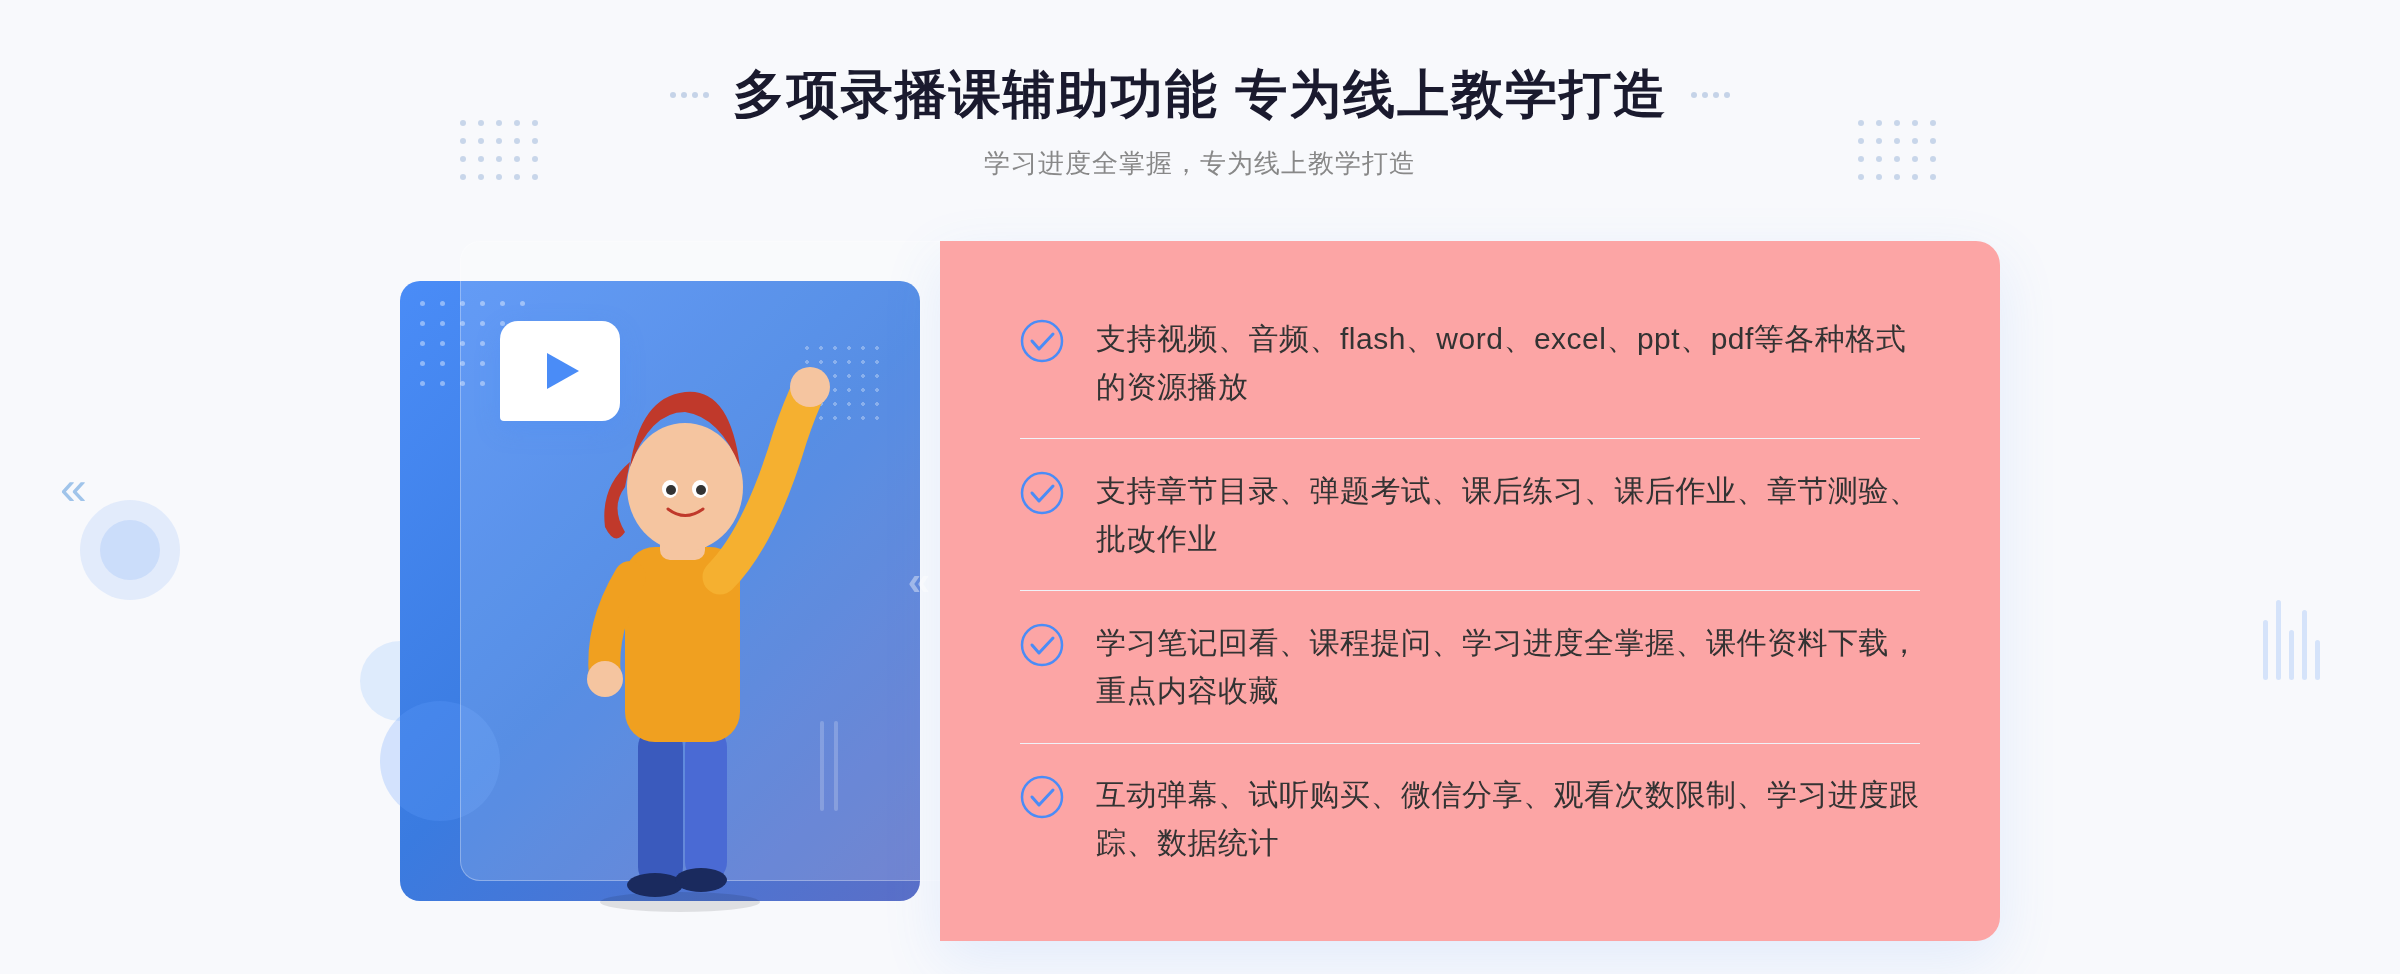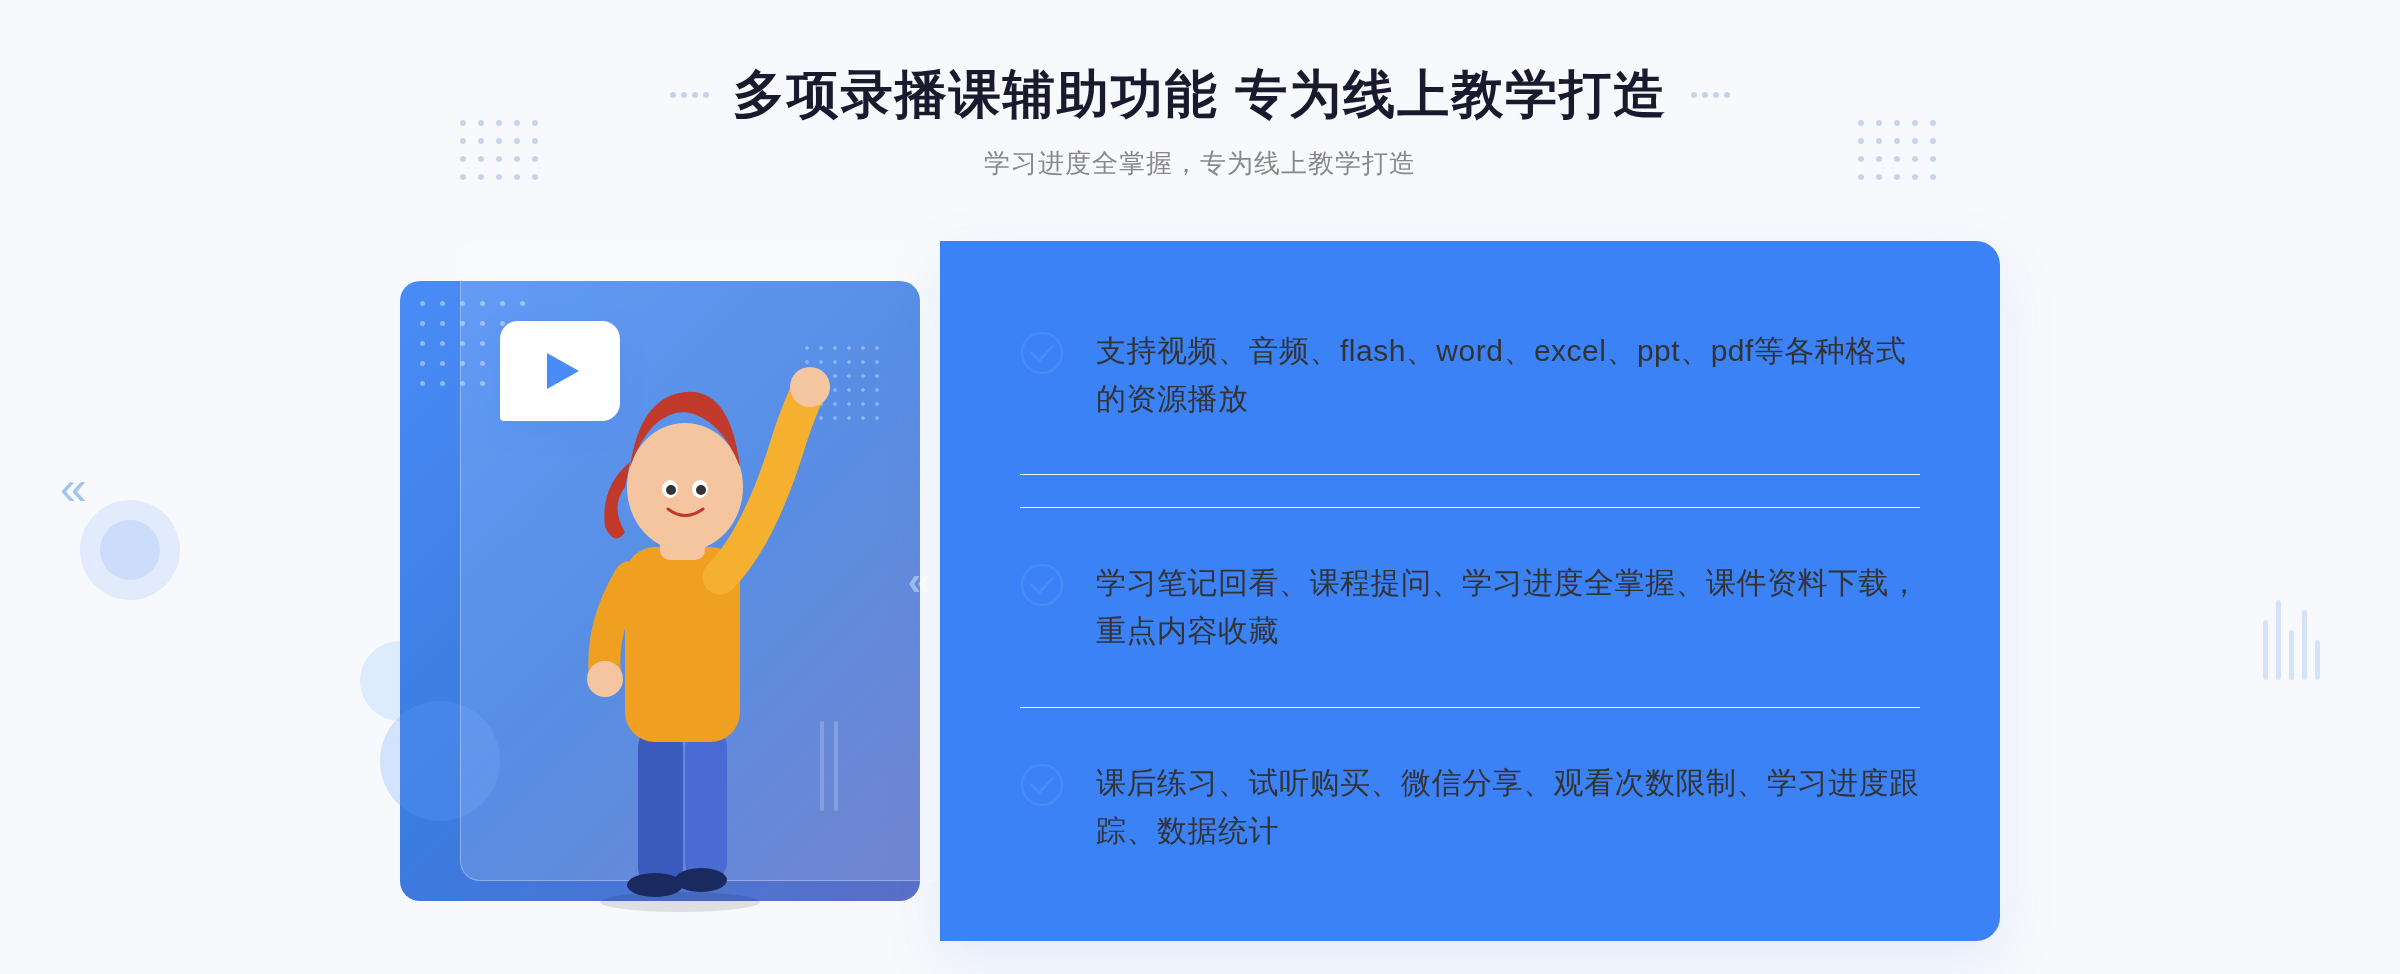--- a/index.html
+++ b/index.html
@@ -219,21 +219,21 @@
       width: 80px;
       height: 80px;
       border-radius: 50%;
       background: rgba(120, 180, 255, 0.2);
       z-index: 0;
     }
 
     
     .features-panel {
       flex: 1;
-      background: #3b82f6;
+      background: #fca5a5;
       border-radius: 0 24px 24px 0;
       margin-left: 0;
       padding: 50px 80px;
       display: flex;
       flex-direction: column;
       justify-content: space-around;
       box-shadow: 0 20px 60px rgba(74, 140, 247, 0.12);
       position: relative;
       z-index: 5;
       margin-left: -20px;
@@ -486,39 +486,46 @@
       <div class="feature-item">
         <svg class="check-icon" viewBox="0 0 44 44" fill="none" xmlns="http://www.w3.org/2000/svg">
           <circle cx="22" cy="22" r="20" stroke="#4a8cf7" stroke-width="2.5" fill="none"></circle>
           <path d="M 12 22 L 19 30 L 33 15" stroke="#4a8cf7" stroke-width="3" stroke-linecap="round" stroke-linejoin="round" fill="none"></path>
         </svg>
         <span class="feature-text">支持视频、音频、flash、word、excel、ppt、pdf等各种格式的资源播放</span>
       </div>
 
       <div class="feature-divider"></div>
 
+      <div class="feature-item">
+        <svg class="check-icon" viewBox="0 0 44 44" fill="none" xmlns="http://www.w3.org/2000/svg">
+          <circle cx="22" cy="22" r="20" stroke="#4a8cf7" stroke-width="2.5" fill="none"></circle>
+          <path d="M 12 22 L 19 30 L 33 15" stroke="#4a8cf7" stroke-width="3" stroke-linecap="round" stroke-linejoin="round" fill="none"></path>
+        </svg>
+        <span class="feature-text">支持章节目录、弹题考试、课后练习、课后作业、章节测验、批改作业</span>
+      </div>
 
       <div class="feature-divider"></div>
 
       <div class="feature-item">
         <svg class="check-icon" viewBox="0 0 44 44" fill="none" xmlns="http://www.w3.org/2000/svg">
           <circle cx="22" cy="22" r="20" stroke="#4a8cf7" stroke-width="2.5" fill="none"></circle>
           <path d="M 12 22 L 19 30 L 33 15" stroke="#4a8cf7" stroke-width="3" stroke-linecap="round" stroke-linejoin="round" fill="none"></path>
         </svg>
         <span class="feature-text">学习笔记回看、课程提问、学习进度全掌握、课件资料下载，重点内容收藏</span>
       </div>
 
       <div class="feature-divider"></div>
 
       <div class="feature-item">
         <svg class="check-icon" viewBox="0 0 44 44" fill="none" xmlns="http://www.w3.org/2000/svg">
           <circle cx="22" cy="22" r="20" stroke="#4a8cf7" stroke-width="2.5" fill="none"></circle>
           <path d="M 12 22 L 19 30 L 33 15" stroke="#4a8cf7" stroke-width="3" stroke-linecap="round" stroke-linejoin="round" fill="none"></path>
         </svg>
-        <span class="feature-text">课后练习、试听购买、微信分享、观看次数限制、学习进度跟踪、数据统计</span>
+        <span class="feature-text">互动弹幕、试听购买、微信分享、观看次数限制、学习进度跟踪、数据统计</span>
       </div>
 
     </div>
   </div>
 
   <div style="position:absolute; left:80px; top:500px;">
     <div style="width:100px; height:100px; border-radius:50%; background:rgba(74,140,247,0.12);"></div>
     <div style="position:absolute; top:20px; left:20px; width:60px; height:60px; border-radius:50%; background:rgba(74,140,247,0.15);"></div>
   </div>
 

